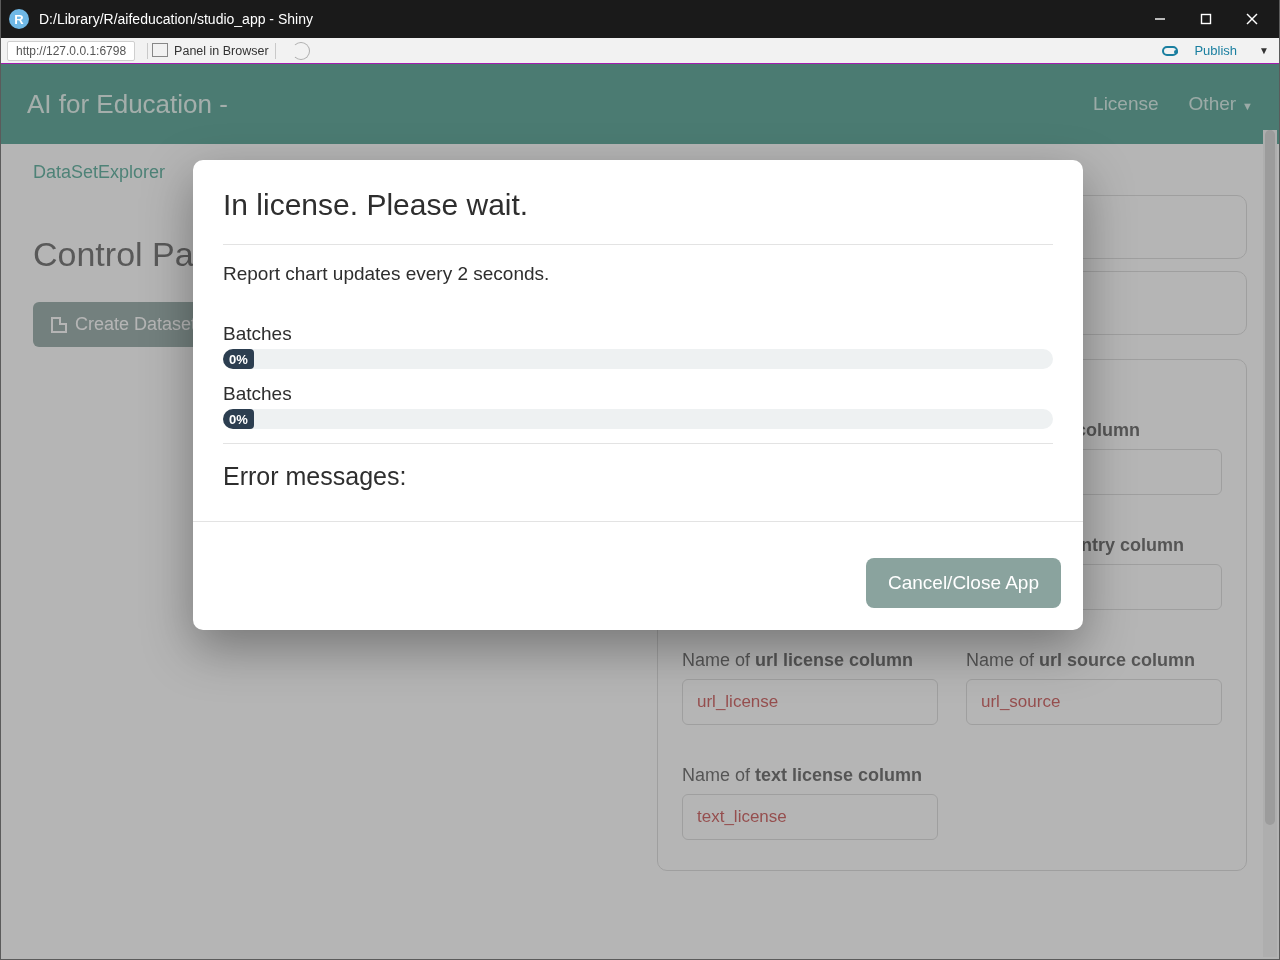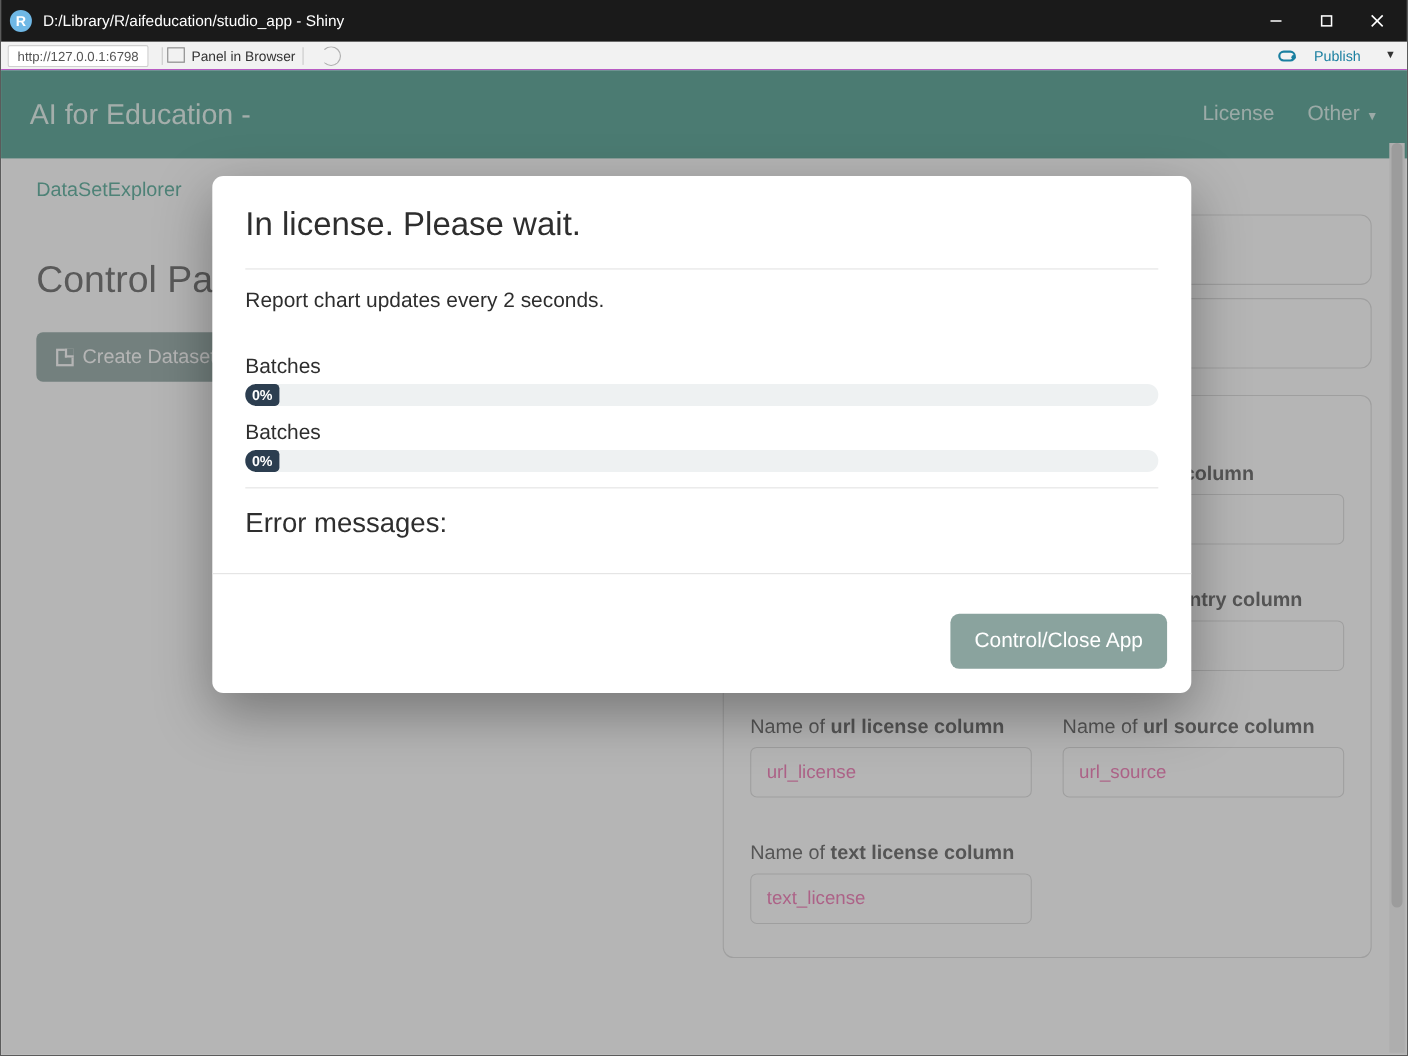--- a/index.html
+++ b/index.html
@@ -36,21 +36,21 @@
   .tabline { color:#1b8f76; font-size:18px; margin-bottom:12px;}
   .panel-left { width:260px; }
   .panel-left h1{ font-size:34px; font-weight:400; color:#333; margin:40px 0 28px;}
   .btn-create{ background:#6e8b86; color:#fff; border:none; border-radius:6px; padding:12px 18px; font-size:18px; display:flex; align-items:center; gap:8px;}
   .btn-create .save-icon{ width:16px;height:16px;border:2px solid #fff; position:relative;}
   .btn-create .save-icon::after{content:"";position:absolute;right:-2px;top:-2px;width:6px;height:6px;border-left:2px solid #fff;border-bottom:2px solid #fff;background:#6e8b86;}
   .card-mid{ flex:0 0 320px; }
   .field-block{ margin-bottom:16px;}
   .field-label{ font-size:18px; color:#2b2b2b; margin-bottom:8px;}
   .field-label b{ font-weight:700;}
-  .inp{ width:100%; height:46px; border:1px solid #cfcfcf; border-radius:6px; padding:0 14px; font-size:17px; color:#ec4899; background:#fff;}
+  .inp{ width:100%; height:46px; border:1px solid #cfcfcf; border-radius:6px; padding:0 14px; font-size:17px; color:#b91c1c; background:#fff;}
   .two-col{ display:grid; grid-template-columns:1fr 1fr; gap:24px 28px;}
   .section-card{ border:1px solid #cfcfcf; border-radius:10px; padding:20px 24px 14px; margin-top:12px;}
   .top-section{ border:1px solid #cfcfcf; border-radius:10px; padding:18px 24px; margin-bottom:12px;}
   .right-col{ flex:1; display:flex; flex-direction:column;}
   
   .overlay{ position:absolute; inset:0; background:rgba(120,120,120,0.55);}
   
   .modal{ position:absolute; left:192px; top:96px; width:890px; background:#fff; border-radius:10px; box-shadow:0 18px 50px rgba(0,0,0,0.35); display:flex; flex-direction:column;}
   .modal-body{ padding:28px 30px 10px;}
   .modal h2{ font-size:30px; font-weight:400; color:#2e2e2e; margin-bottom:22px;}
@@ -199,18 +199,18 @@
         <div class="prog-label">Batches</div>
         <div class="prog-track">
           <div class="prog-badge">0%</div>
         </div>
 
         <hr class="mid-sep">
         <div class="err-label">Error messages:</div>
       </div>
       <hr class="modal-sep">
       <div class="modal-footer">
-        <button class="btn-cancel">Control/Close App</button>
+        <button class="btn-cancel">Cancel/Close App</button>
       </div>
     </div>
 
   </div>
 </div>
 
 </body></html>

